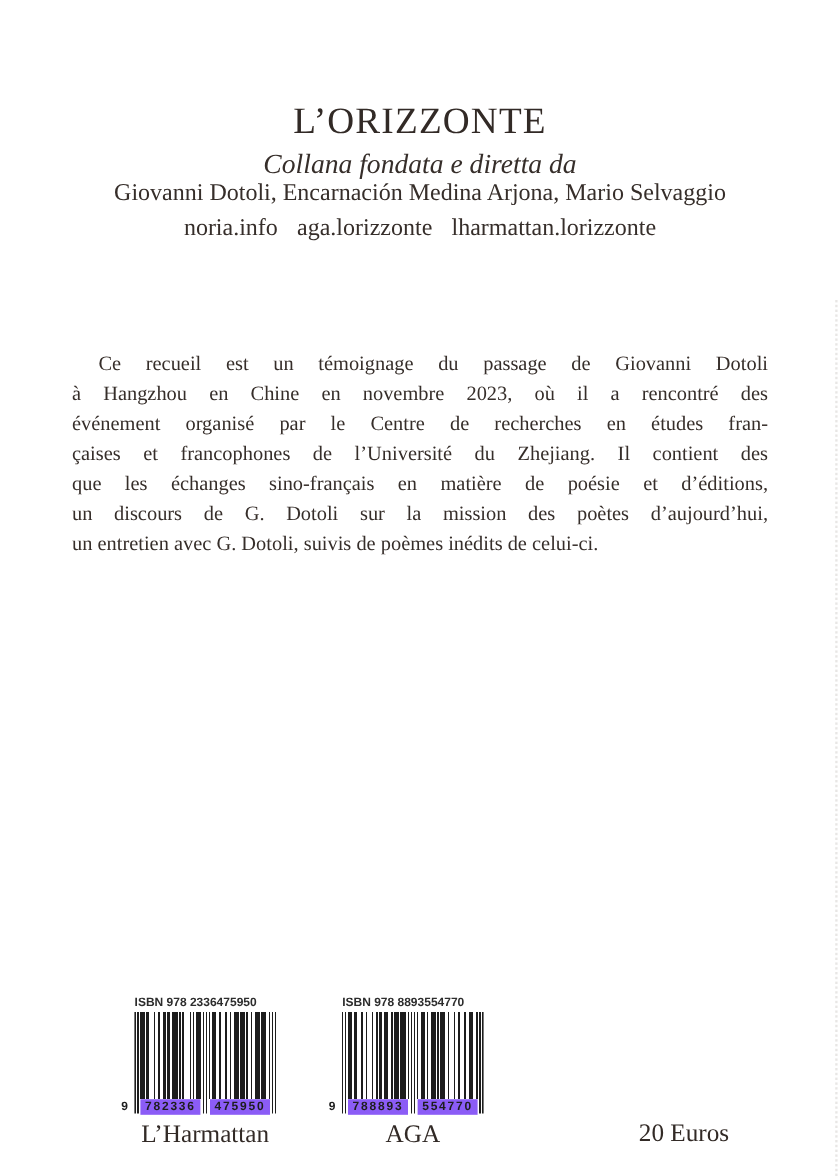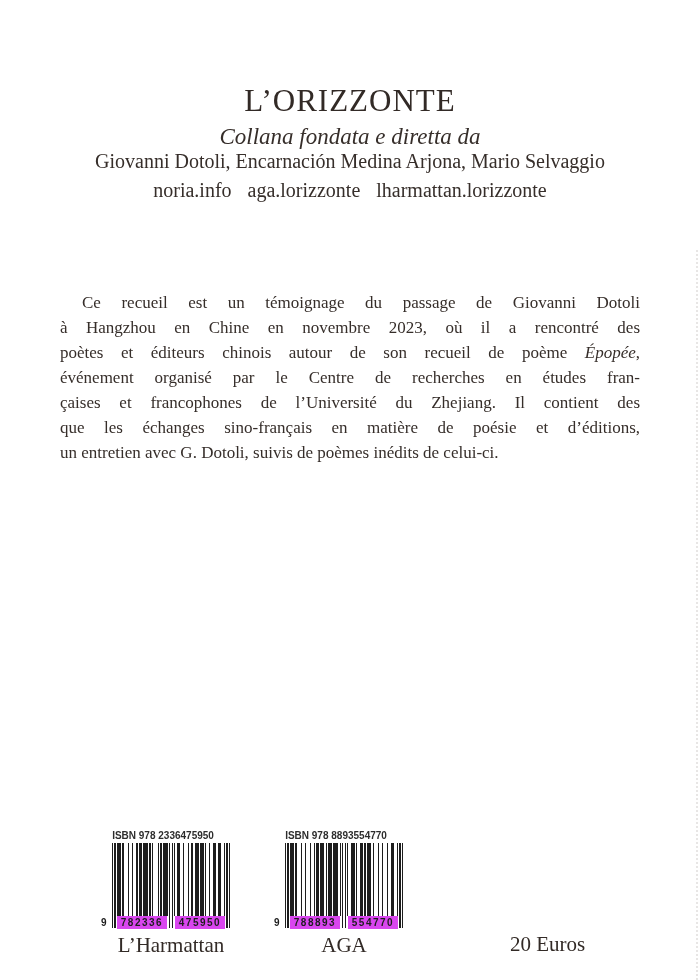--- a/index.html
+++ b/index.html
@@ -74,37 +74,37 @@
   .digits {
     position: absolute; left: 0; right: 0; bottom: -1px; height: 13px;
     font-family: "Liberation Sans", sans-serif;
     font-weight: 700;
     font-size: 10px; line-height: 13px;
     color: #1d1d1d;
   }
   .digits .d-lead { position: absolute; left: -11px; bottom: 0; }
   .digits .d-g1, .digits .d-g2 {
     position: absolute; bottom: 0; width: 50px;
-    background: #d946ef; text-align: center; letter-spacing: 1.5px;
+    background: #8b5cf6; text-align: center; letter-spacing: 1.5px;
   }
   .digits .d-g1 { left: 5px; }
   .digits .d-g2 { left: 63px; }
 
   
   .imprint {
     top: 917px; width: 118px;
     text-align: center;
     font-size: 21px; line-height: 24px;
     color: #322a26;
   }
   .imprint.left { left: 112px; }
   .imprint.right { left: 285px; }
   .price {
     top: 915px; left: 510px; width: 120px;
-    text-align: left;
+    text-align: center;
     font-size: 21px; line-height: 26px;
     color: #322a26;
   }
 
   
   .edge-artifact {
     left: 696px; top: 234px; height: 746px; width: 0;
     border-left: 2px dotted #e3e1df;
     opacity: 0.8;
   }
@@ -113,24 +113,24 @@
 <body>
 
 <div class="abs title">L’ORIZZONTE</div>
 <div class="abs series-note">Collana fondata e diretta da</div>
 <div class="abs directors">Giovanni Dotoli, Encarnación Medina Arjona, Mario Selvaggio</div>
 <div class="abs sites"><span>noria.info</span><span>aga.lorizzonte</span><span>lharmattan.lorizzonte</span></div>
 
 <div class="abs blurb">
     <div class="blurb-line indent"><span>Ce recueil est un témoignage du passage de Giovanni Dotoli</span></div>
     <div class="blurb-line"><span>à Hangzhou en Chine en novembre 2023, où il a rencontré des</span></div>
-    <div class="blurb-line"><span>poètes et éditeurs chinois autour de son recueil de poème </span><span class="it">Épopée</span><span>,</span></div>
     <div class="blurb-line"><span>événement organisé par le Centre de recherches en études fran-</span></div>
     <div class="blurb-line"><span>çaises et francophones de l’Université du Zhejiang. Il contient des</span></div>
     <div class="blurb-line"><span>que les échanges sino-français en matière de poésie et d’éditions,</span></div>
+    <div class="blurb-line"><span>un discours de G. Dotoli sur la mission des poètes d’aujourd’hui,</span></div>
     <div class="blurb-line last"><span>un entretien avec G. Dotoli, suivis de poèmes inédits de celui-ci.</span></div>
   </div>
 
 <div class="abs barcode bc-left">
   <div class="isbn-label">ISBN 978 2336475950</div>
   <div class="bars-wrap">
     <svg preserveAspectRatio="none" shape-rendering="crispEdges" viewBox="0 0 95 85" fill="#1d1d1d">
         <rect x="0" y="0" width="1" height="85"></rect>
         <rect x="2" y="0" width="1" height="85"></rect>
         <rect x="4" y="0" width="1" height="73"></rect>

